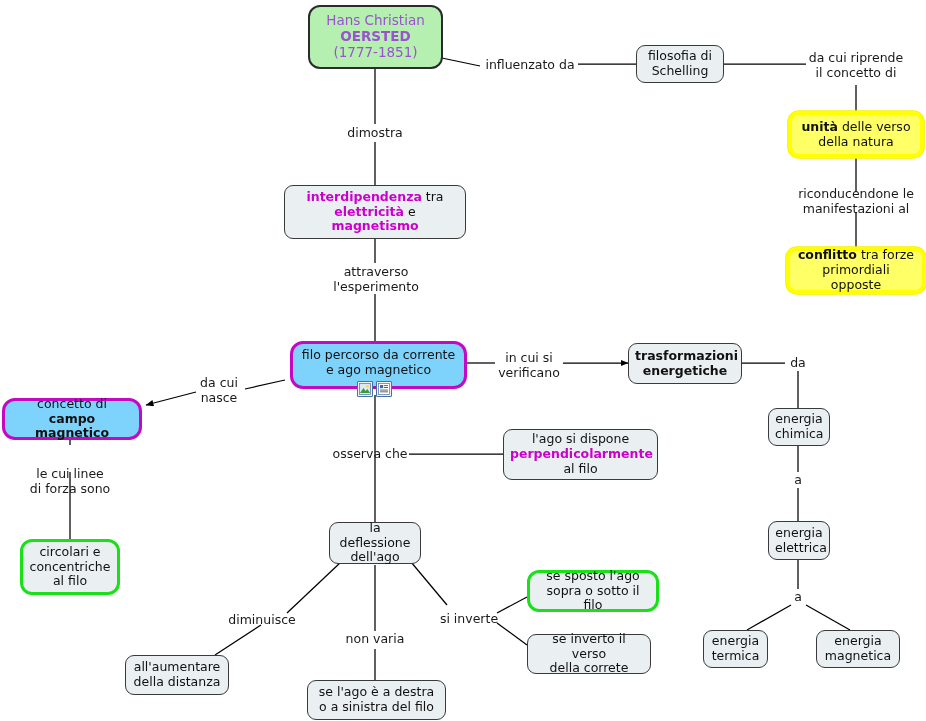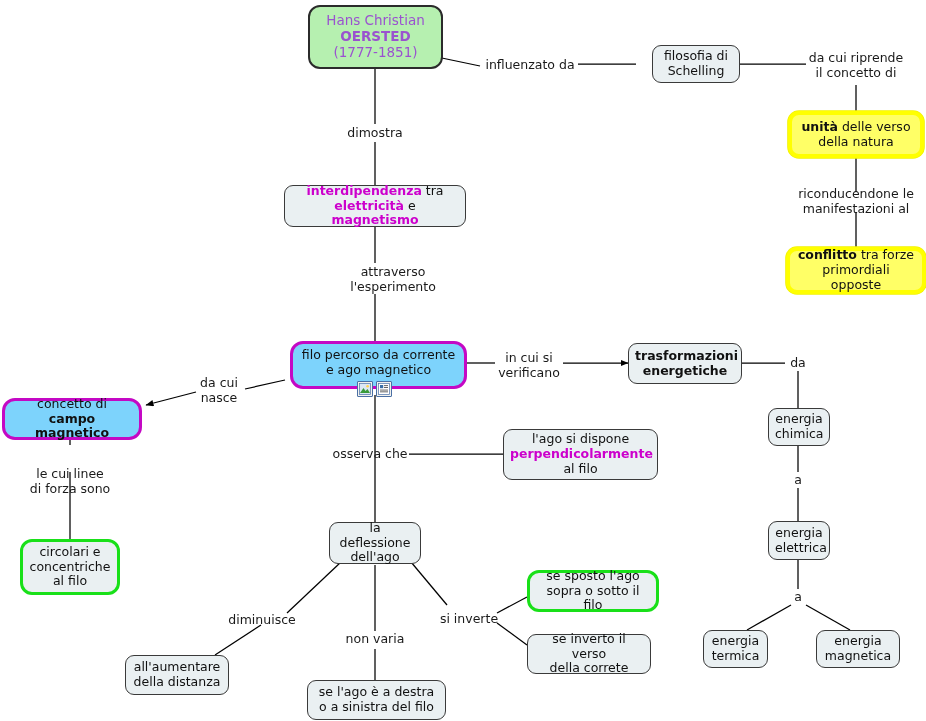--- a/index.html
+++ b/index.html
@@ -166,40 +166,40 @@
   </svg>
 
   <div class="node n-green" style="left:308px; top:5px; width:135px; height:64px; font-size:13.5px;">
     <div class="inner">
       <div class="purple">Hans Christian</div>
       <div class="purple bold">OERSTED</div>
       <div class="purple">(1777-1851)</div>
     </div>
   </div>
 
-  <div class="node" style="left:636px; top:45px; width:88px; height:38px;margin-left:16px;">
+  <div class="node" style="left:636px; top:45px; width:88px; height:38px;">
     <div class="inner">filosofia di
 Schelling</div>
   </div>
 
   <div class="node n-yellow" style="left:788px; top:111px; width:136px; height:47px;">
     <div class="inner">
       <span class="bold">unità</span><span style="white-space:pre-line;"> delle verso
 della natura</span>
     </div>
   </div>
 
   <div class="node n-yellow" style="left:786px; top:247px; width:140px; height:47px;">
     <div class="inner">
       <span class="bold">conflitto</span><span style="white-space:pre-line;"> tra forze
 primordiali opposte</span>
     </div>
   </div>
 
-  <div class="node" style="left:284px; top:185px; width:182px; height:42px;">
+  <div class="node" style="left:284px; top:185px; width:182px; height:54px;">
     <div class="inner">
       <span class="pink">interdipendenza</span><span style="white-space:pre-line;"> tra
 </span><span class="pink">elettricità</span><span> e </span><span class="pink">magnetismo</span>
     </div>
   </div>
 
   <div class="node n-magenta-border" style="left:290px; top:341px; width:177px; height:48px;">
     <div class="inner" style="white-space:pre-line; margin-bottom:4px;">filo percorso da corrente
 e ago magnetico</div>
   </div>
@@ -298,21 +298,21 @@
   <div class="lbl" style="left:484px; top:57px; width:92px;">influenzato da</div>
 
   <div class="lbl" style="left:800px; top:50px; width:112px;">da cui riprende
 il concetto di</div>
 
   <div class="lbl" style="left:790px; top:186px; width:132px;">riconducendone le
 manifestazioni al</div>
 
   <div class="lbl" style="left:335px; top:125px; width:80px;">dimostra</div>
 
-  <div class="lbl" style="left:339px; top:264px; width:108px;text-align:center;">attraverso
+  <div class="lbl" style="left:322px; top:264px; width:108px;text-align:center;">attraverso
 l'esperimento</div>
 
   <div class="lbl" style="left:494px; top:350px; width:70px;">in cui si
 verificano</div>
 
   <div class="lbl" style="left:192px; top:375px; width:54px;">da cui
 nasce</div>
 
   <div class="lbl" style="left:330px; top:446px; width:80px;">osserva che</div>
 

